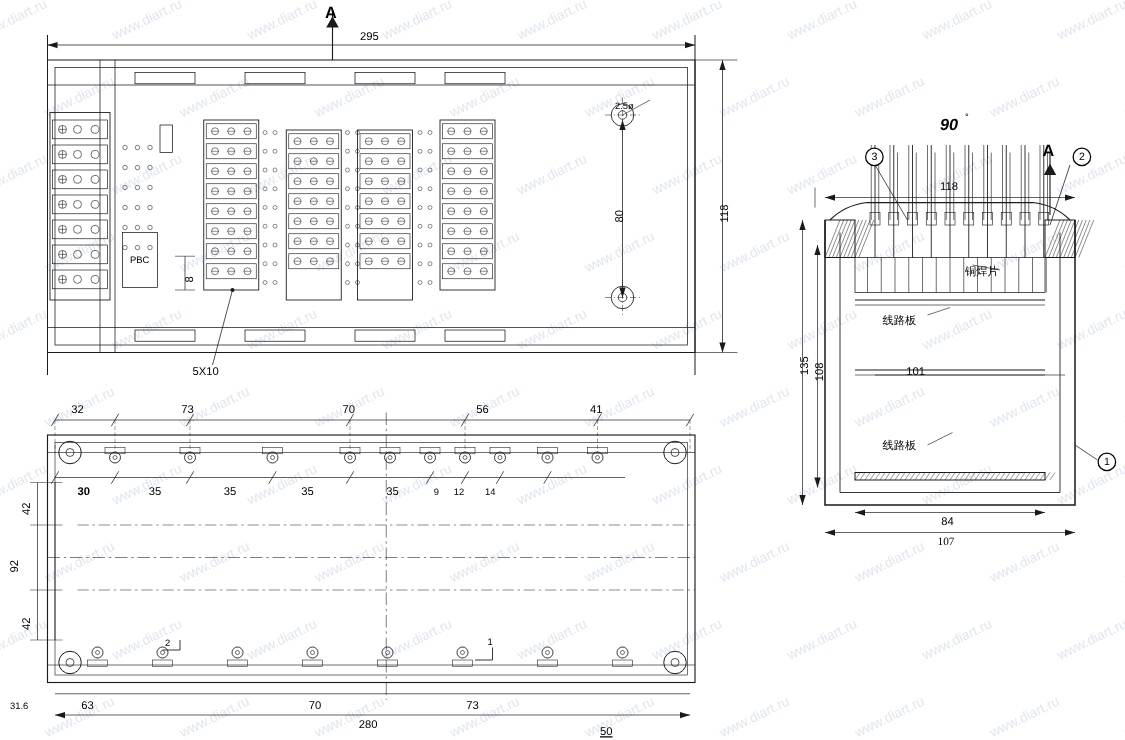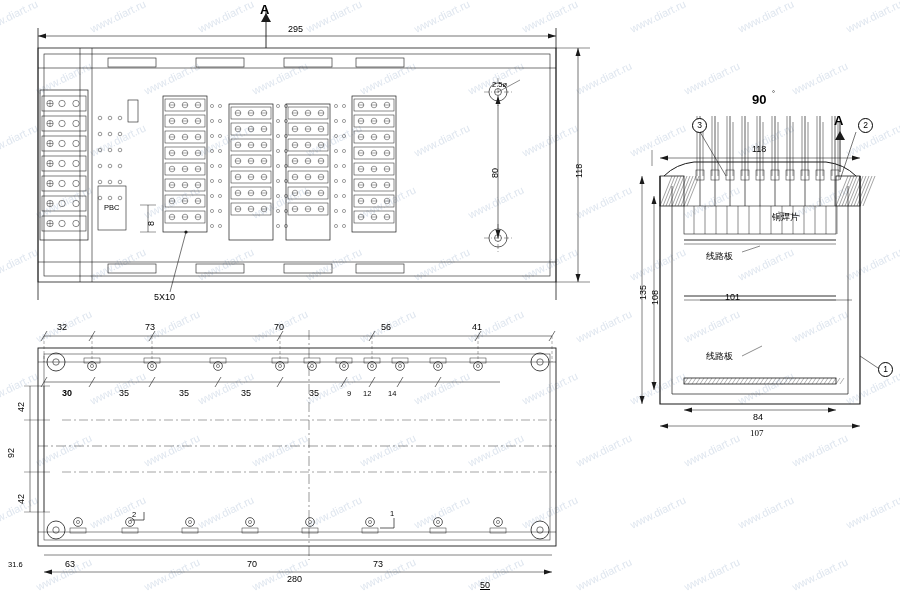--- a/index.html
+++ b/index.html
@@ -880,21 +880,21 @@
   <div class="lbl sm" style="left:8px; top:560px;">31.6</div>
   <div class="lbl" style="left:65px; top:559px;">63</div>
   <div class="lbl" style="left:247px; top:559px;">70</div>
   <div class="lbl" style="left:373px; top:559px;">73</div>
   <div class="lbl" style="left:480px; top:580px;text-decoration:underline;">50</div>
   <div class="lbl" style="left:287px; top:574px;">280</div>
 
   <div class="lbl sm" style="left:132px; top:510px;">2</div>
   <div class="lbl sm" style="left:390px; top:509px;">1</div>
 
-  <div class="lbl big" style="left:752px; top:92px;">90</div>
+  <div class="lbl big" style="left:752px; top:92px;font-style:italic;">90</div>
   <div class="lbl sm" style="left:772px; top:89px;">°</div>
   <div class="lbl big" style="left:834px; top:113px;">A</div>
 
   <div class="circlenum" style="left:692px; top:118px;">3</div>
   <div class="circlenum" style="left:858px; top:118px;">2</div>
   <div class="circlenum" style="left:878px; top:362px;">1</div>
 
   <div class="lbl" style="left:752px; top:144px;">118</div>
   <div class="lbl vert" style="left:638px; top:300px;">135</div>
   <div class="lbl vert" style="left:650px; top:305px;">108</div>

